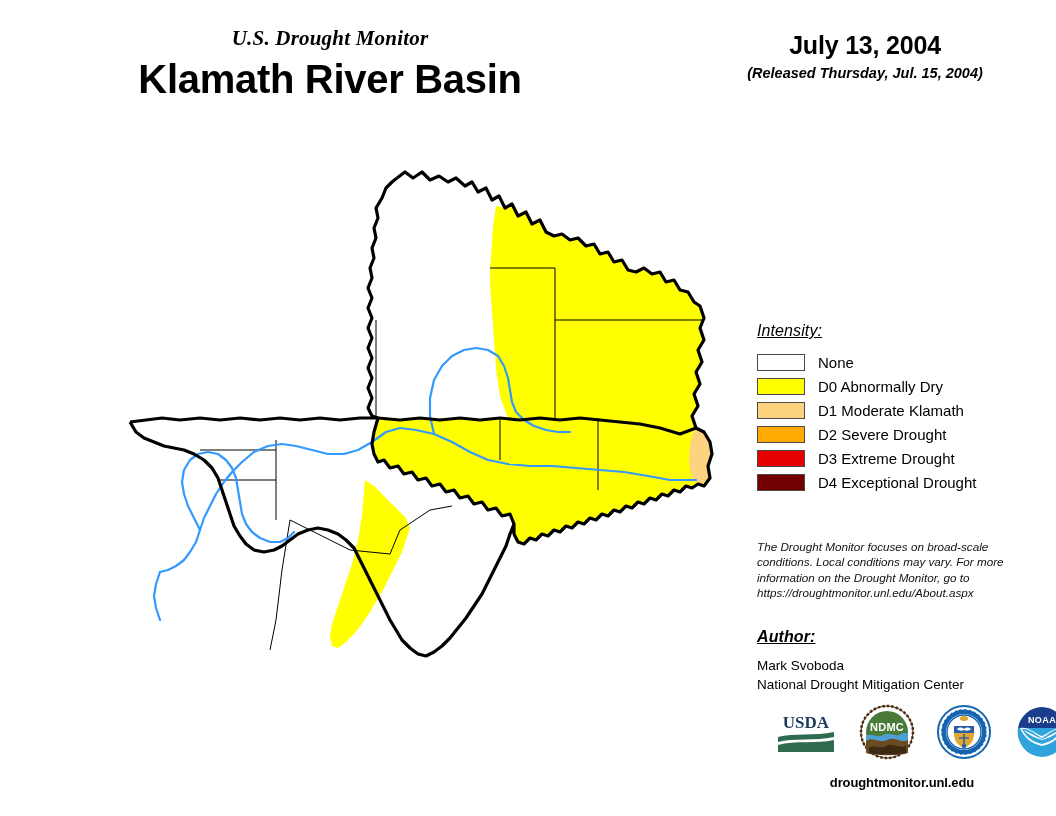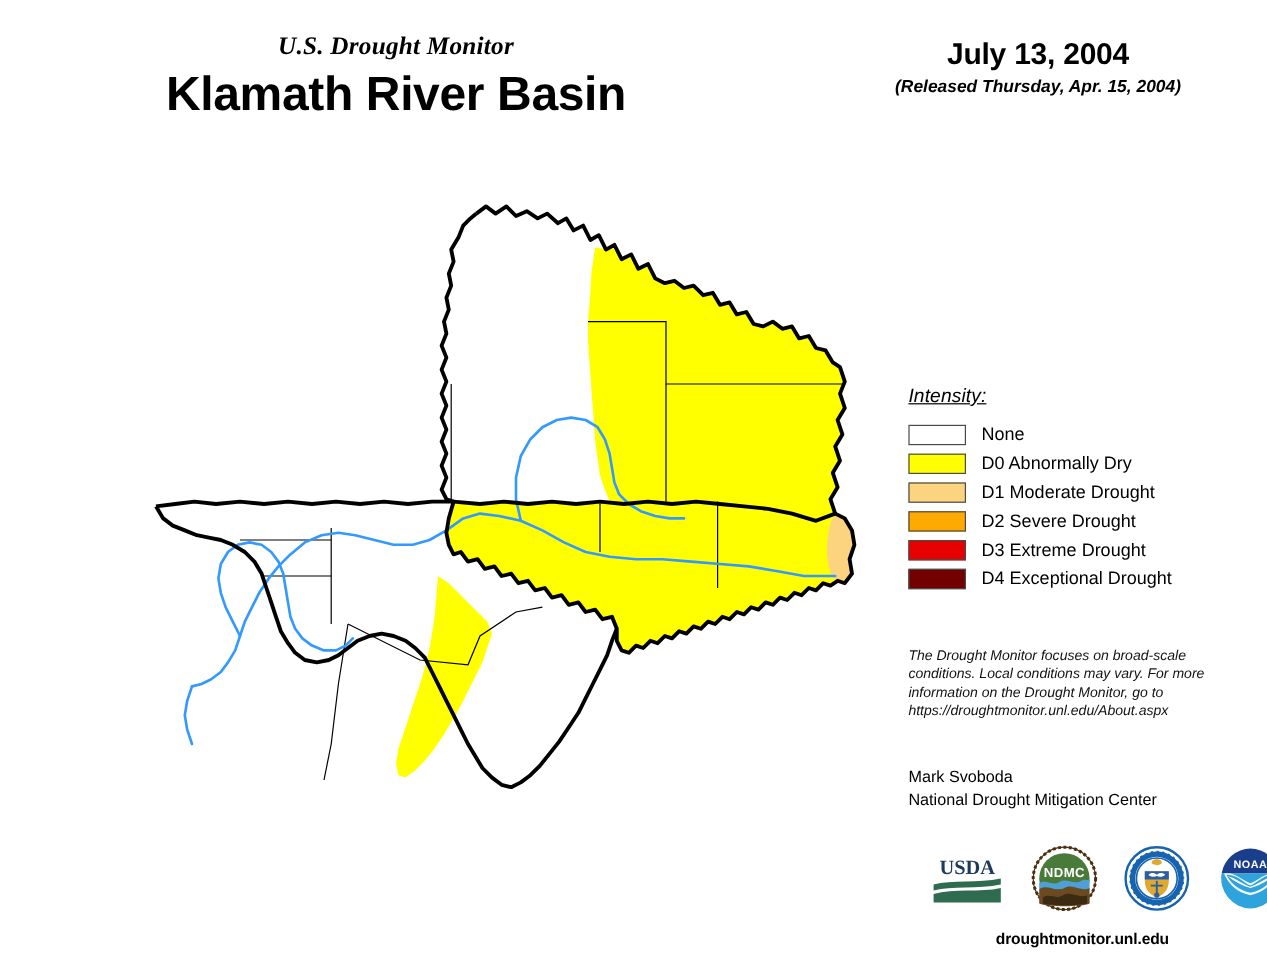--- a/index.html
+++ b/index.html
@@ -175,21 +175,21 @@
 </head>
 <body>
 
 <div id="title-block">
   <div id="subtitle-small">U.S. Drought Monitor</div>
   <div id="title-main">Klamath River Basin</div>
 </div>
 
 <div id="date-block">
   <div id="date-main">July 13, 2004</div>
-  <div id="date-released">(Released Thursday, Apr. 15, 2004)</div>
+  <div id="date-released">(Released Thursday, Jul. 15, 2004)</div>
 </div>
 
 <div id="map-area">
 <svg id="map-svg" width="620" height="580" viewBox="0 0 620 580" xmlns="http://www.w3.org/2000/svg">
   <defs>
     <clipPath id="basinClip">
       <path d="M 352,22 L 358,30 L 362,45 L 368,52 L 372,63 L 371,77 L 376,85
                L 384,84 L 390,92 L 398,95 L 404,108 L 412,112 L 418,124
                L 424,126 L 432,122 L 440,124 L 448,121 L 456,125 L 462,133
                L 470,131 L 478,136 L 486,134 L 492,141 L 500,139 L 508,145
@@ -397,21 +397,21 @@
     <span class="legend-label">None</span>
   </div>
 
   <div class="legend-row">
     <span class="legend-swatch" style="background:#FFFF00;"></span>
     <span class="legend-label">D0 Abnormally Dry</span>
   </div>
 
   <div class="legend-row">
     <span class="legend-swatch" style="background:#FCD37F;"></span>
-    <span class="legend-label">D1 Moderate Drought</span>
+    <span class="legend-label">D1 Moderate Klamath</span>
   </div>
 
   <div class="legend-row">
     <span class="legend-swatch" style="background:#FFAA00;"></span>
     <span class="legend-label">D2 Severe Drought</span>
   </div>
 
   <div class="legend-row">
     <span class="legend-swatch" style="background:#E60000;"></span>
     <span class="legend-label">D3 Extreme Drought</span>
@@ -419,20 +419,21 @@
 
   <div class="legend-row">
     <span class="legend-swatch" style="background:#730000;"></span>
     <span class="legend-label">D4 Exceptional Drought</span>
   </div>
 </div>
 
 <div id="disclaimer">The Drought Monitor focuses on broad-scale conditions. Local conditions may vary. For more information on the Drought Monitor, go to https://droughtmonitor.unl.edu/About.aspx</div>
 
 <div id="author-block">
+  <div id="author-title">Author:</div>
   <div class="author-line" id="author-name">Mark Svoboda</div>
   <div class="author-line">National Drought Mitigation Center</div>
 </div>
 
 <div id="logo-row">
 
   <span class="logo">
     <svg width="62" height="46" viewBox="0 0 62 46" xmlns="http://www.w3.org/2000/svg">
       <rect x="0" y="0" width="62" height="46" fill="#FFFFFF"></rect>
       <text x="31" y="19" font-family="Liberation Serif, serif" font-size="17" font-weight="bold" fill="#1B3A5C" text-anchor="middle">USDA</text>

